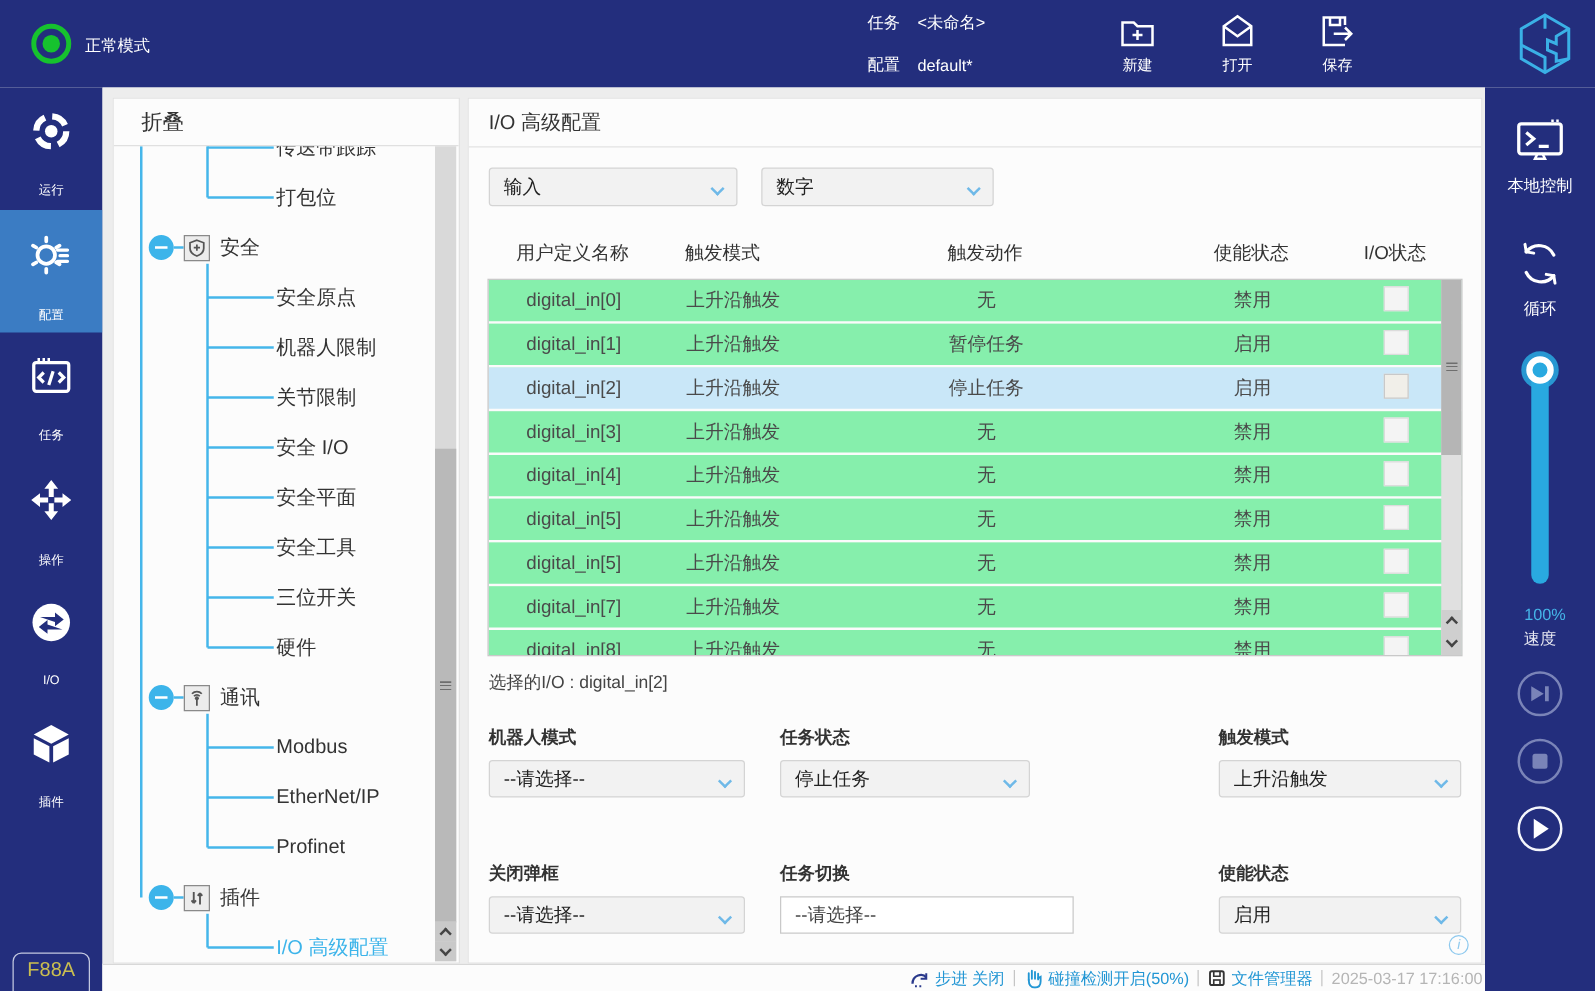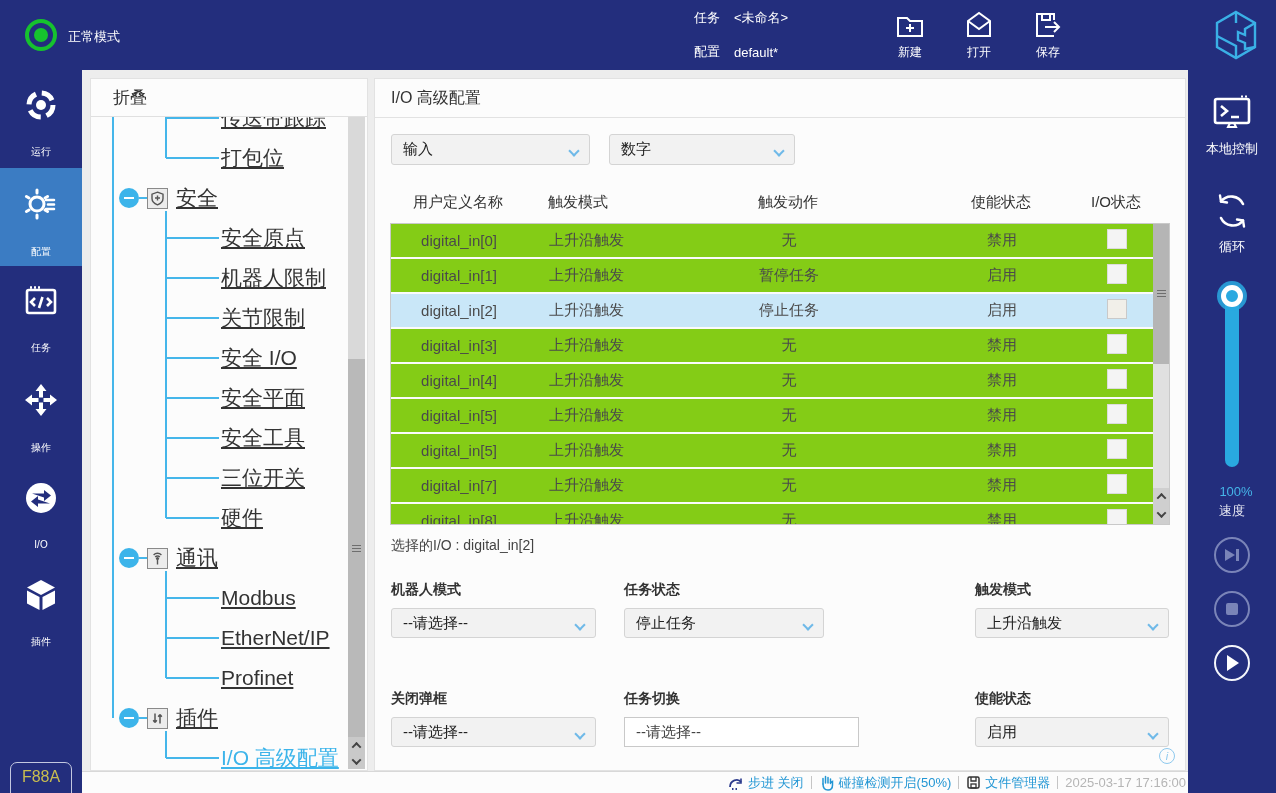--- a/index.html
+++ b/index.html
@@ -5,21 +5,21 @@
   * { margin:0; padding:0; box-sizing:border-box; font-family:"Liberation Sans", sans-serif; }
   html,body { background:#444; }
   .app { position:relative; width:1276px; height:793px; background:#ededed; overflow:hidden; }
 
   
   .topbar { position:absolute; left:0; top:0; width:1276px; height:70px; background:#232e7d; color:#fff; }
   .status-dot { position:absolute; left:23px; top:17px; width:36px; height:36px; }
   .mode-text { position:absolute; left:68px; top:28px; font-size:13px; color:#fff; }
   .tb-center { position:absolute; left:694px; top:9px; font-size:13px; }
   .tb-row { display:flex; gap:14px; height:18px; align-items:center; margin-bottom:16px; }
-  .tb-actions { position:absolute; left:880px; top:9px; display:flex; gap:9px; }
+  .tb-actions { position:absolute; left:880px; top:9px; display:flex; gap:20px; }
   .tb-action { width:60px; display:flex; flex-direction:column; align-items:center; cursor:pointer; }
   .tb-action .lbl { font-size:12px; margin-top:3px; color:#fff; }
   .logo { position:absolute; right:14px; top:8px; width:52px; height:54px; }
 
   
   .left-nav { position:absolute; left:0; top:70px; width:82px; height:723px; background:#232e7d; }
   .nav-item { height:98px; display:flex; flex-direction:column; align-items:center; padding-top:18px; cursor:pointer; }
   .nav-item .nlbl { margin-top:23px; font-size:10px; color:#fff; }
   .nav-item.active { background:#3b7cc3; }
   .badge { position:absolute; left:10px; bottom:-7px; width:62px; height:38px; border:1px solid #c3c8e0; border-radius:7px; color:#c9bd50; font-size:16px; display:flex; align-items:center; justify-content:center; padding-bottom:8px; }
@@ -40,21 +40,21 @@
   .center { position:absolute; left:82px; top:70px; width:1106px; height:723px; background:#ededed; }
   .panel { position:absolute; background:#fcfcfc; border:1px solid #e2e2e2; }
   .tree-panel { left:8px; top:8px; width:278px; height:693px; overflow:hidden; }
   .main-panel { left:292px; top:8px; width:812px; height:693px; }
 
   
   .tree-head { height:38px; border-bottom:1px solid #e0e0e0; font-size:17px; color:#333; display:flex; align-items:center; padding-left:22px; cursor:pointer; }
   #tree-rows { position:absolute; left:0; top:38px; width:256px; height:654px; overflow:hidden; }
   .v-line { position:absolute; width:2px; background:#45b6ea; }
   .tree-row { position:absolute; left:0; width:100%; height:40px; display:flex; align-items:center; cursor:pointer; }
-  .tree-row .t-label { font-size:21px; color:#333; white-space:nowrap;text-decoration:underline; }
+  .tree-row .t-label { font-size:16px; color:#333; white-space:nowrap; }
   .tree-row.sel .t-label { color:#3cb4ea; }
   .tree-row.leaf .t-stub { position:absolute; left:75px; top:19px; width:53px; height:2px; background:#45b6ea; }
   .tree-row.leaf .t-label { margin-left:130px; }
   .tree-row.group { padding-left:28px; }
   .t-node { width:20px; height:20px; border-radius:50%; background:#3cb4ea; display:flex; align-items:center; justify-content:center; flex:none; }
   .t-node i { display:block; width:10px; height:2px; background:#fff; }
   .t-link { width:8px; height:2px; background:#45b6ea; flex:none; }
   .t-icon { width:21px; height:21px; background:#ececec; border:1px solid #8a8a8a; display:flex; align-items:center; justify-content:center; flex:none; margin-right:8px; }
   .tree-sb { position:absolute; right:2px; top:38px; width:17px; bottom:1px; background:#d9d9d9; }
   .tree-sb .thumb { position:absolute; left:0; top:242px; width:17px; height:379px; background:#b9b9b9; display:flex; align-items:center; justify-content:center; cursor:pointer; }
@@ -67,21 +67,21 @@
   
   .mp-head { height:39px; border-bottom:1px solid #e2e2e2; display:flex; align-items:center; padding-left:16px; font-size:16px; color:#333; }
   .filters { display:flex; gap:19px; padding:16px 0 0 16px; }
   .select { position:relative; height:31px; background:#f2f2f2; border:1px solid #d4d4d4; border-radius:3px; display:flex; align-items:center; padding-left:11px; font-size:15px; color:#222; cursor:pointer; }
   .select .chevb { position:absolute; right:11px; top:12px; width:8px; height:8px; border-right:2px solid #6fb9e8; border-bottom:2px solid #6fb9e8; transform:rotate(45deg); }
   .sel-io-dir { width:199px; } .sel-io-type { width:186px; }
   .thead { display:grid; grid-template-columns:136px 124px 276px 150px 80px; margin:16px 15px 0; height:42px; align-items:center; font-size:15px; color:#333; }
   .thead .h0,.thead .h2,.thead .h3,.thead .h4 { text-align:center; }
   .thead .h1 { padding-left:22px; }
   .tbody { position:relative; margin:0 15px; height:302px; border:1px solid #c9c9c9; background:#ececec; overflow:hidden; }
-  .trow { display:grid; grid-template-columns:136px 124px 276px 150px 80px; height:35px; align-items:center; background:#84cc16; border-bottom:2px solid #fbfbfb; font-size:15px; color:#4a4a4a; cursor:pointer; }
+  .trow { display:grid; grid-template-columns:136px 124px 276px 150px 80px; height:35px; align-items:center; background:#86efac; border-bottom:2px solid #fbfbfb; font-size:15px; color:#4a4a4a; cursor:pointer; }
   .trow.selected { background:#c9e7f8; }
   .tc.c0,.tc.c2,.tc.c3,.tc.c4 { text-align:center; }
   .tc.c1 { padding-left:22px; }
   .cbx { display:inline-block; width:20px; height:20px; background:#f4f4f4; border:1px solid #dcdcdc; cursor:pointer; }
   .trow.selected .cbx { background:#f1efe9; border-color:#c9c9c9; }
   .tbl-sb { position:absolute; right:0; top:0; bottom:0; width:16px; background:#e0e0e0; }
   .tbl-sb .thumb { position:absolute; left:0; top:0; width:16px; height:140px; background:#b5b5b5; display:flex; align-items:center; justify-content:center; cursor:pointer; }
   .selected-io { padding:12px 0 0 16px; font-size:14px; color:#444; }
   .form-grid { display:grid; grid-template-columns:233px 351px 1fr; padding:0 16px; }
   .form-grid.r1 { margin-top:26px; } .form-grid.r2 { margin-top:52px; }

